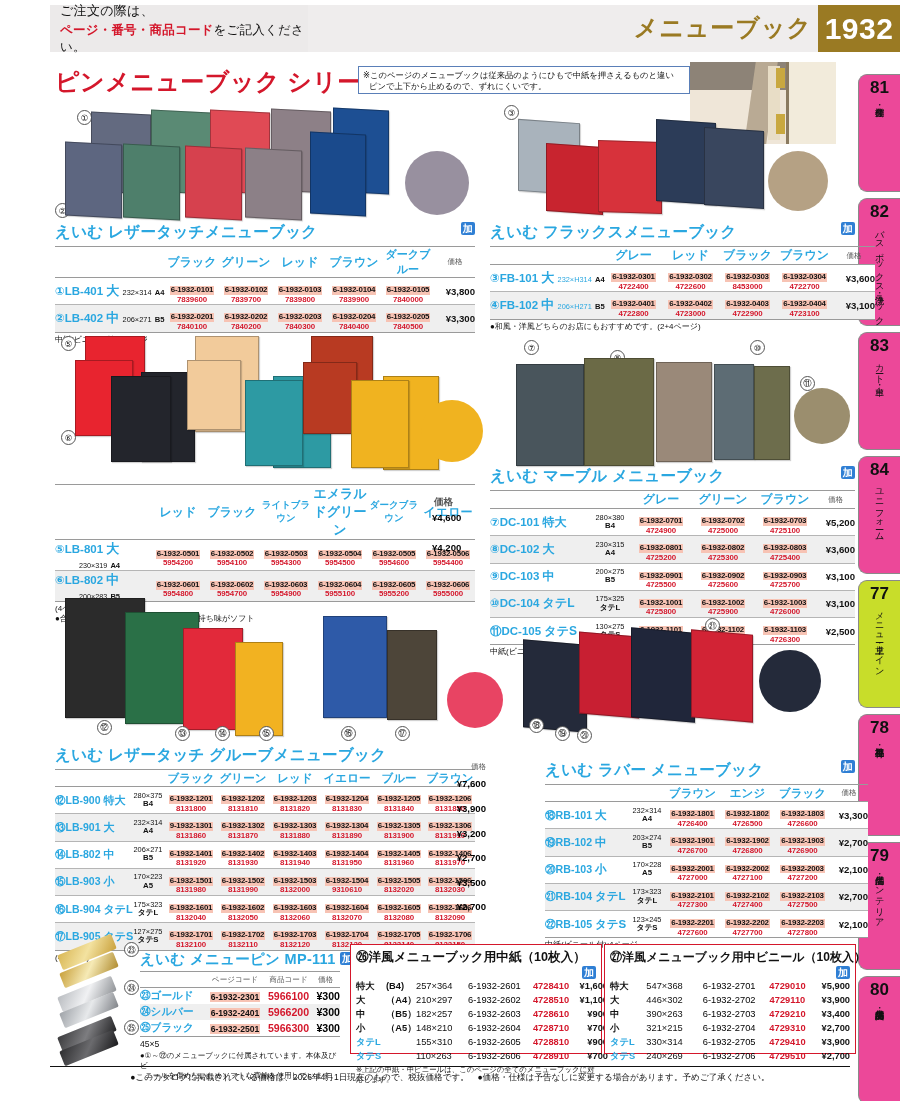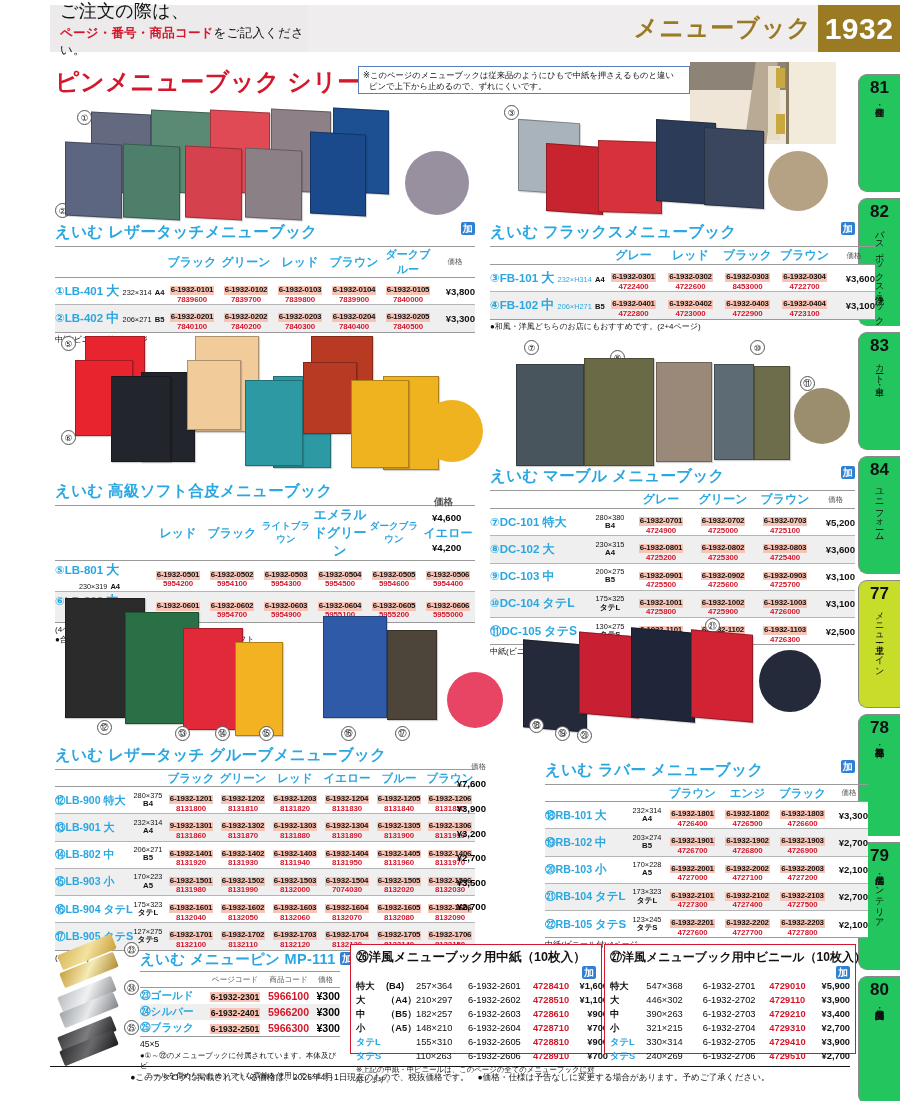--- a/index.html
+++ b/index.html
@@ -7,38 +7,38 @@
     width:900px;height:1101px;position:relative;background:#ffffff;
     font-family:"Liberation Sans","DejaVu Sans",sans-serif;
     -webkit-font-smoothing:antialiased;
   }
   .page{position:absolute;left:0;top:0;width:900px;height:1101px;overflow:hidden;}
 
   
   .hdr{position:absolute;left:0;top:0;width:900px;height:57px;background:#ffffff;}
   .hdr-note{position:absolute;left:50px;top:5px;width:258px;height:47px;background:#eceaea;
             border:0;display:flex;flex-direction:column;justify-content:center;padding-left:10px;box-sizing:border-box;}
-  .hdr-note-l1{font-size:18px;color:#111;letter-spacing:.3px;}
+  .hdr-note-l1{font-size:13px;color:#111;letter-spacing:.3px;}
   .hdr-note-l2{font-size:12.5px;color:#111;letter-spacing:.2px;margin-top:2px;}
   .hdr-note-l2 b{color:#d4172b;font-weight:bold;}
   .hdr-bar{position:absolute;left:308px;top:5px;width:592px;height:47px;background:#efeded;}
   .hdr-cat{position:absolute;right:88px;top:12px;font-size:24px;font-weight:bold;color:#9a7a23;letter-spacing:1px;}
   .hdr-pg{position:absolute;right:0;top:5px;width:82px;height:47px;background:#9a7a23;color:#fff;
           font-size:30px;font-weight:bold;display:flex;align-items:center;justify-content:center;letter-spacing:.5px;}
 
   
   .series-title{position:absolute;left:55px;top:66px;font-size:24px;font-weight:bold;color:#d4172b;letter-spacing:.5px;}
   .series-note{position:absolute;left:358px;top:66px;width:332px;height:28px;border:1px solid #5a7fb8;
                background:#fff;box-sizing:border-box;padding:3px 4px;}
   .series-note div{font-size:8.3px;color:#111;line-height:1.35;}
 
   
   .rail{position:absolute;left:858px;top:74px;width:42px;height:1010px;}
   .tab{position:absolute;left:0;width:42px;border:1px solid #8a8a8a;border-right:none;
-       background:#22c55e;border-radius:9px 0 0 9px;box-sizing:border-box;
+       background:#ec4899;border-radius:9px 0 0 9px;box-sizing:border-box;
        display:flex;flex-direction:column;align-items:center;padding-top:4px;}
   .tab .tnum{font-size:17px;font-weight:bold;color:#111;line-height:1;}
   .tab .ttxt{margin-top:4px;font-size:9.2px;color:#111;line-height:1.12;
              writing-mode:vertical-rl;text-orientation:upright;letter-spacing:.2px;max-height:84%;}
   .tab.active{background:#c8dd2a;border-color:#8a8a8a;}
 
   
   .photos{position:absolute;}
   .bk{position:absolute;border:1px solid rgba(0,0,0,.28);box-shadow:1px 1px 1px rgba(0,0,0,.18);}
   .circ{position:absolute;border-radius:50%;}
@@ -307,21 +307,20 @@
     <div class="num" style="left:300px;top:36px;">⑪</div>
     <div class="bk" style="left:16px;top:24px;width:66px;height:100px;background:#49555c;"></div>
     <div class="bk" style="left:84px;top:18px;width:68px;height:106px;background:#6b6a46;"></div>
     <div class="bk" style="left:156px;top:22px;width:54px;height:98px;background:#9a8979;"></div>
     <div class="bk" style="left:214px;top:24px;width:38px;height:94px;background:#5d6c74;"></div>
     <div class="bk" style="left:254px;top:26px;width:34px;height:92px;background:#6d6d4c;"></div>
     <div class="circ" style="left:294px;top:48px;width:56px;height:56px;background:#9b8e6e;"></div>
   </div>
 
   <div class="sect" style="left:55px;top:481px;width:420px;">
-    <div class="sect-h"><span>えいむ 高級ソフト合皮メニューブック</span></div>
     <table class="pt" style="margin-top:3px">
       <colgroup>
           <col style="width:96px">
           <col style="width:54px">
           <col style="width:54px">
           <col style="width:54px">
           <col style="width:54px">
           <col style="width:54px">
           <col style="width:54px">
           <col style="width:0px">
@@ -520,21 +519,21 @@
           <td class="cd"><span class="pc">6-1932-1404</span><span class="sc">8131950</span></td>
           <td class="cd"><span class="pc">6-1932-1405</span><span class="sc">8131960</span></td>
           <td class="cd"><span class="pc">6-1932-1406</span><span class="sc">8131970</span></td>
         </tr>
         <tr class="rowB sep">
           <td class="nm" style="font-size:10.5px"><span>⑮</span><span>LB-903</span> <span style="font-size:11px">小</span></td>
           <td class="sz"><span>170×223</span><br><b>A5</b></td>
           <td class="cd"><span class="pc">6-1932-1501</span><span class="sc">8131980</span></td>
           <td class="cd"><span class="pc">6-1932-1502</span><span class="sc">8131990</span></td>
           <td class="cd"><span class="pc">6-1932-1503</span><span class="sc">8132000</span></td>
-          <td class="cd"><span class="pc">6-1932-1504</span><span class="sc">7074030</span></td>
+          <td class="cd"><span class="pc">6-1932-1504</span><span class="sc">9310610</span></td>
           <td class="cd"><span class="pc">6-1932-1505</span><span class="sc">8132020</span></td>
           <td class="cd"><span class="pc">6-1932-1506</span><span class="sc">8132030</span></td>
         </tr>
         <tr class="rowA sep">
           <td class="nm" style="font-size:10.5px"><span>⑯</span><span>LB-904</span> <span style="font-size:11px">タテL</span></td>
           <td class="sz"><span>175×323</span><br><b>タテL</b></td>
           <td class="cd"><span class="pc">6-1932-1601</span><span class="sc">8132040</span></td>
           <td class="cd"><span class="pc">6-1932-1602</span><span class="sc">8132050</span></td>
           <td class="cd"><span class="pc">6-1932-1603</span><span class="sc">8132060</span></td>
           <td class="cd"><span class="pc">6-1932-1604</span><span class="sc">8132070</span></td>

